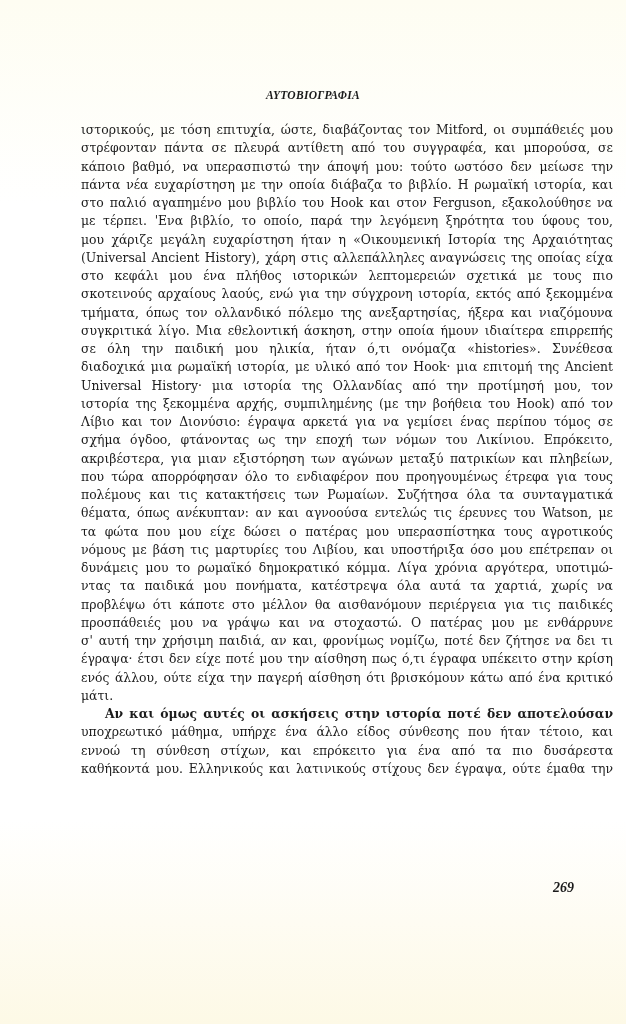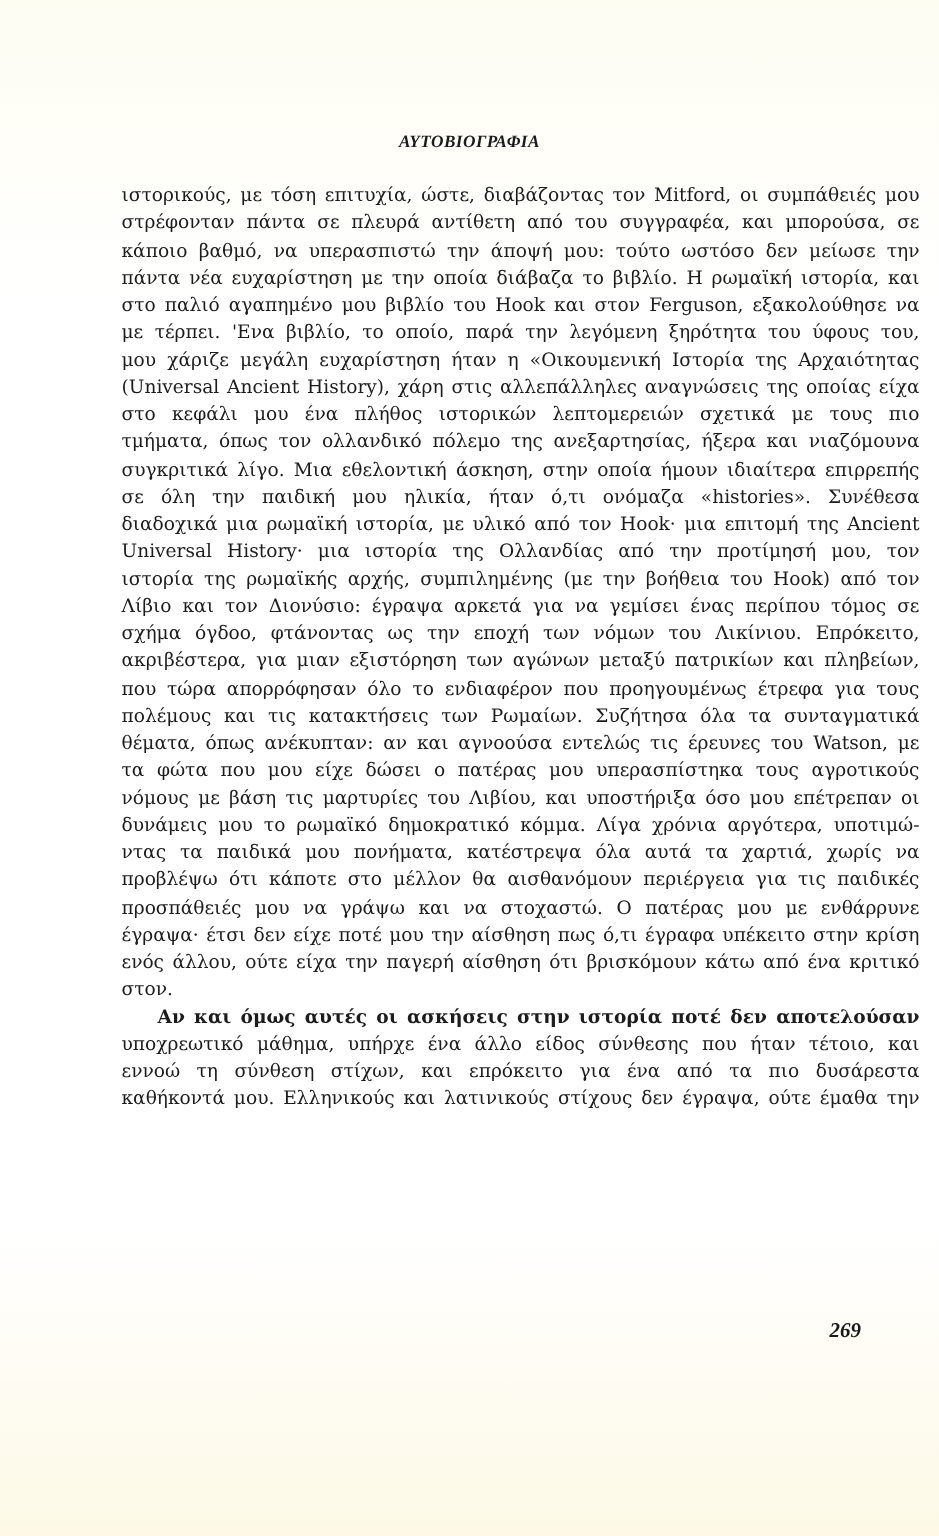--- a/index.html
+++ b/index.html
@@ -80,41 +80,43 @@
     <div id="para-0" class="paragraph">
         <span class="line">ιστορικούς, με τόση επιτυχία, ώστε, διαβάζοντας τον Mitford, οι συμπάθειές μου</span>
         <span class="line">στρέφονταν πάντα σε πλευρά αντίθετη από του συγγραφέα, και μπορούσα, σε</span>
         <span class="line">κάποιο βαθμό, να υπερασπιστώ την άποψή μου: τούτο ωστόσο δεν μείωσε την</span>
         <span class="line">πάντα νέα ευχαρίστηση με την οποία διάβαζα το βιβλίο. Η ρωμαϊκή ιστορία, και</span>
         <span class="line">στο παλιό αγαπημένο μου βιβλίο του Hook και στον Ferguson, εξακολούθησε να</span>
         <span class="line">με τέρπει. 'Ενα βιβλίο, το οποίο, παρά την λεγόμενη ξηρότητα του ύφους του,</span>
         <span class="line">μου χάριζε μεγάλη ευχαρίστηση ήταν η «Οικουμενική Ιστορία της Αρχαιότητας</span>
         <span class="line">(Universal Ancient History), χάρη στις αλλεπάλληλες αναγνώσεις της οποίας είχα</span>
         <span class="line">στο κεφάλι μου ένα πλήθος ιστορικών λεπτομερειών σχετικά με τους πιο</span>
+        <span class="line">σκοτεινούς αρχαίους λαούς, ενώ για την σύγχρονη ιστορία, εκτός από ξεκομμένα</span>
         <span class="line">τμήματα, όπως τον ολλανδικό πόλεμο της ανεξαρτησίας, ήξερα και νιαζόμουνα</span>
         <span class="line">συγκριτικά λίγο. Μια εθελοντική άσκηση, στην οποία ήμουν ιδιαίτερα επιρρεπής</span>
         <span class="line">σε όλη την παιδική μου ηλικία, ήταν ό,τι ονόμαζα «histories». Συνέθεσα</span>
         <span class="line">διαδοχικά μια ρωμαϊκή ιστορία, με υλικό από τον Hook· μια επιτομή της Ancient</span>
         <span class="line">Universal History· μια ιστορία της Ολλανδίας από την προτίμησή μου, τον</span>
-        <span class="line">ιστορία της ρωμαϊκής αρχής, συμπιλημένης (με την βοήθεια του Hook) από τον</span>
+        <span class="line">ιστορία της ξεκομμένα αρχής, συμπιλημένης (με την βοήθεια του Hook) από τον</span>
         <span class="line">Λίβιο και τον Διονύσιο: έγραψα αρκετά για να γεμίσει ένας περίπου τόμος σε</span>
         <span class="line">σχήμα όγδοο, φτάνοντας ως την εποχή των νόμων του Λικίνιου. Επρόκειτο,</span>
         <span class="line">ακριβέστερα, για μιαν εξιστόρηση των αγώνων μεταξύ πατρικίων και πληβείων,</span>
         <span class="line">που τώρα απορρόφησαν όλο το ενδιαφέρον που προηγουμένως έτρεφα για τους</span>
         <span class="line">πολέμους και τις κατακτήσεις των Ρωμαίων. Συζήτησα όλα τα συνταγματικά</span>
         <span class="line">θέματα, όπως ανέκυπταν: αν και αγνοούσα εντελώς τις έρευνες του Watson, με</span>
         <span class="line">τα φώτα που μου είχε δώσει ο πατέρας μου υπερασπίστηκα τους αγροτικούς</span>
         <span class="line">νόμους με βάση τις μαρτυρίες του Λιβίου, και υποστήριξα όσο μου επέτρεπαν οι</span>
         <span class="line">δυνάμεις μου το ρωμαϊκό δημοκρατικό κόμμα. Λίγα χρόνια αργότερα, υποτιμώ-</span>
         <span class="line">ντας τα παιδικά μου πονήματα, κατέστρεψα όλα αυτά τα χαρτιά, χωρίς να</span>
         <span class="line">προβλέψω ότι κάποτε στο μέλλον θα αισθανόμουν περιέργεια για τις παιδικές</span>
         <span class="line">προσπάθειές μου να γράψω και να στοχαστώ. Ο πατέρας μου με ενθάρρυνε</span>
+        <span class="line">σ' αυτή την χρήσιμη παιδιά, αν και, φρονίμως νομίζω, ποτέ δεν ζήτησε να δει τι</span>
         <span class="line">έγραψα· έτσι δεν είχε ποτέ μου την αίσθηση πως ό,τι έγραφα υπέκειτο στην κρίση</span>
         <span class="line">ενός άλλου, ούτε είχα την παγερή αίσθηση ότι βρισκόμουν κάτω από ένα κριτικό</span>
-        <span class="line last">στον.</span>
+        <span class="line last">μάτι.</span>
       </div>
     <div id="para-1" class="paragraph">
         <span class="line indent">Αν και όμως αυτές οι ασκήσεις στην ιστορία ποτέ δεν αποτελούσαν</span>
         <span class="line">υποχρεωτικό μάθημα, υπήρχε ένα άλλο είδος σύνθεσης που ήταν τέτοιο, και</span>
         <span class="line">εννοώ τη σύνθεση στίχων, και επρόκειτο για ένα από τα πιο δυσάρεστα</span>
         <span class="line">καθήκοντά μου. Ελληνικούς και λατινικούς στίχους δεν έγραψα, ούτε έμαθα την</span>
       </div>
   </div>
 
   <div class="folio">269</div>

